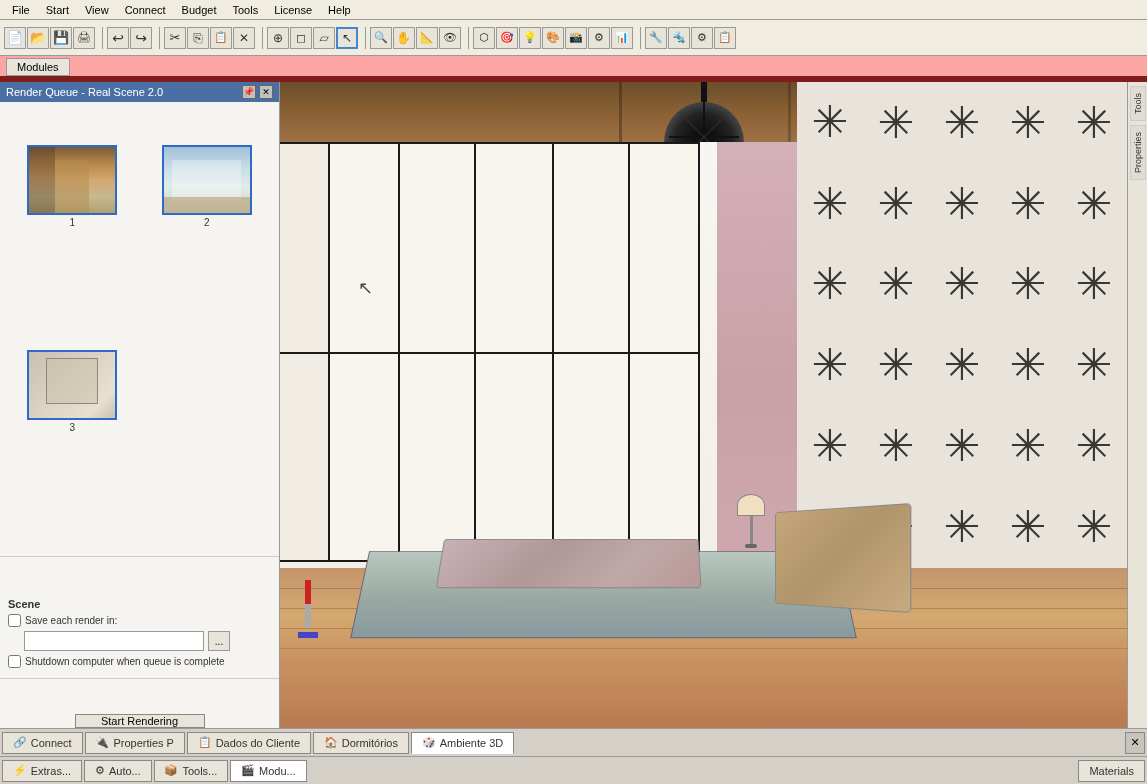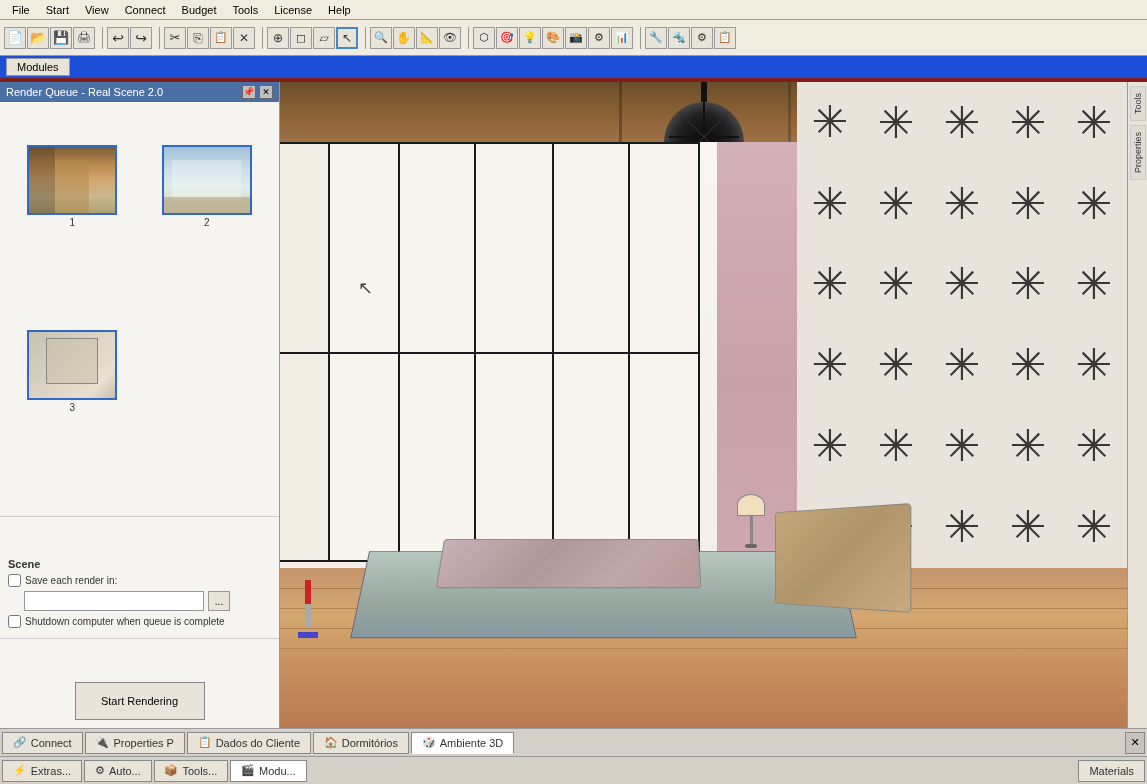--- a/index.html
+++ b/index.html
@@ -9,21 +9,21 @@
     .menubar { height: 20px; background: #f0ece0; display: flex; align-items: center; padding: 0 4px; border-bottom: 1px solid #999; }
     .menubar-item { padding: 2px 8px; cursor: pointer; font-size: 11px; color: #000; }
 
     
     .toolbar { height: 36px; background: #f0ece0; display: flex; align-items: center; padding: 2px 4px; border-bottom: 1px solid #999; gap: 2px; flex-wrap: wrap; }
     .toolbar-btn { width: 22px; height: 22px; background: #e8e4da; border: 1px solid #999; display: flex; align-items: center; justify-content: center; cursor: pointer; font-size: 12px; color: #333; }
     .toolbar-separator { width: 4px; height: 22px; border-right: 1px solid #999; margin: 0 2px; }
     .toolbar-group { display: flex; gap: 1px; }
 
     
-    .modules-tab { height: 26px; background: #1d4ed8; display: flex; align-items: flex-start; padding: 2px 6px; border-bottom: 4px solid #7f1d1d; }
+    .modules-tab { height: 26px; background: #fca5a5; display: flex; align-items: flex-start; padding: 2px 6px; border-bottom: 6px solid #7f1d1d; }
     .modules-btn { border: 1px solid #999; background: #e8e4da; padding: 2px 10px; font-size: 11px; cursor: pointer; }
 
     
     .main-area { display: flex; height: calc(784px - 20px - 36px - 26px - 28px - 28px); }
 
     
     .left-panel { width: 280px; background: #f5f4f0; border-right: 1px solid #999; display: flex; flex-direction: column; gap: 35px; }
     .panel-titlebar { background: #4a6fa5; color: white; padding: 3px 6px; display: flex; justify-content: space-between; align-items: center; font-size: 11px; }
     .panel-titlebar-buttons { display: flex; gap: 3px; }
     .panel-titlebar-btn { width: 14px; height: 14px; background: #c0c0c0; border: 1px solid #666; display: flex; align-items: center; justify-content: center; font-size: 9px; cursor: pointer; color: #000; }
@@ -42,21 +42,21 @@
 
     .config-section { padding: 6px 8px; border-bottom: 1px solid #ccc; }
     .config-title { font-size: 11px; font-weight: bold; color: #333; margin-bottom: 4px; }
     .config-row { display: flex; align-items: center; gap: 4px; margin-bottom: 4px; }
     .config-checkbox { width: 13px; height: 13px; }
     .config-label { font-size: 10px; color: #333; }
     .config-input-row { display: flex; align-items: center; gap: 4px; margin-left: 16px; margin-bottom: 4px; }
     .config-input { width: 180px; height: 20px; border: 1px solid #999; background: white; font-size: 10px; padding: 1px 3px; }
     .config-browse-btn { width: 22px; height: 20px; background: #e8e4da; border: 1px solid #999; display: flex; align-items: center; justify-content: center; cursor: pointer; font-size: 10px; }
 
-    .start-btn { margin: 8px auto; display: block; background: #e8e4da; border: 1px solid #888; padding: 12px 20px; font-size: 11px; cursor: pointer; text-align: center; width: 130px; }
+    .start-btn { margin: 0 auto; display: block; background: #e8e4da; border: 1px solid #888; padding: 0 20px; font-size: 11px; cursor: pointer; text-align: center; width: 130px; }
 
     
     .viewport { flex: 1; background: #2a2a2a; position: relative; overflow: hidden; }
 
     
     .scene-bg { width: 100%; height: 100%; background: 
       linear-gradient(180deg, #c8b89a 0%, #d4c8b0 20%, #e8e0d0 40%, #f0ece0 100%); 
       position: relative; overflow: hidden; }
 
     

